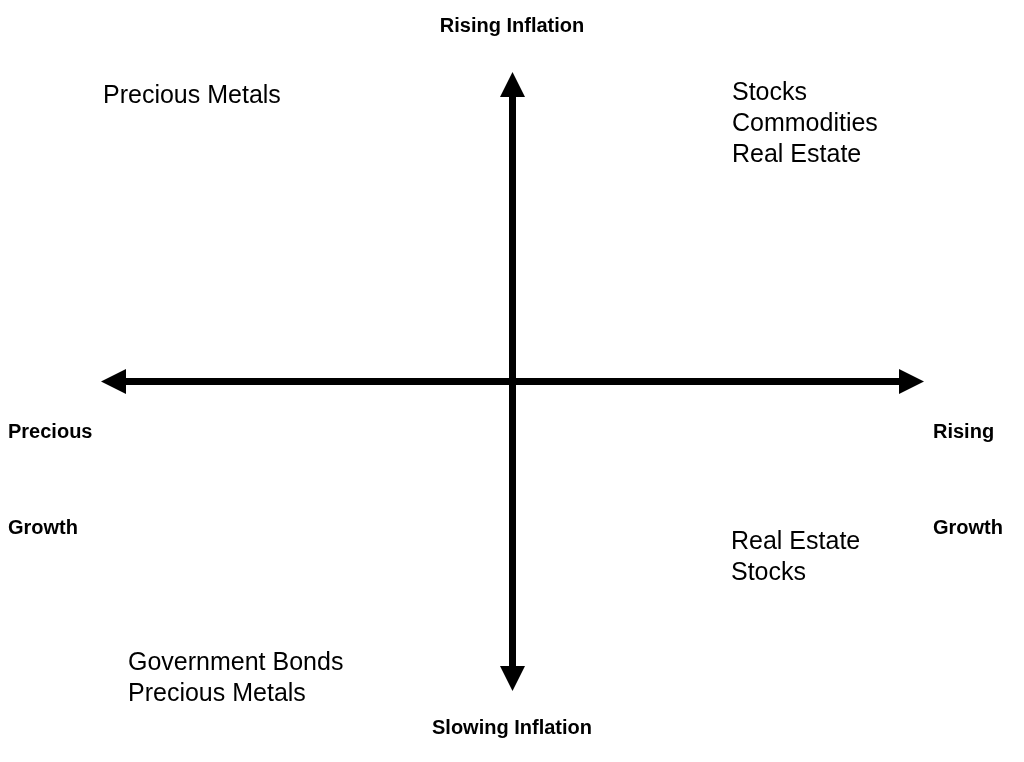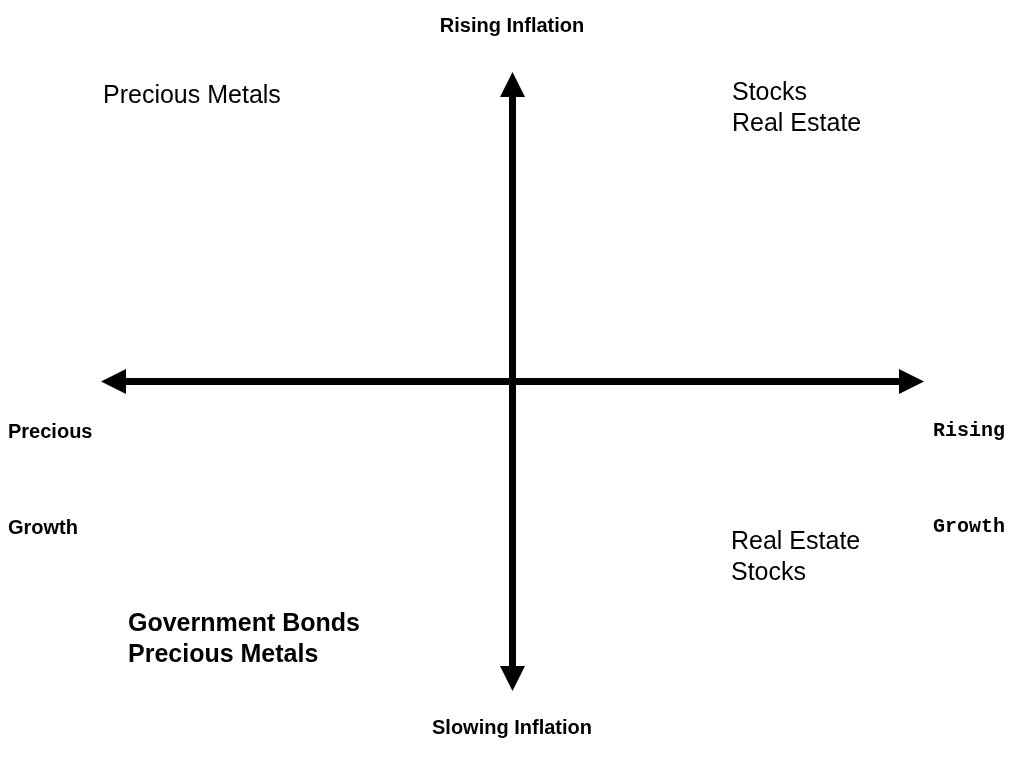--- a/index.html
+++ b/index.html
@@ -69,35 +69,36 @@
 
   <div class="label title" style="left:512px; top:13px;">Rising Inflation</div>
 
   <div class="label title" style="left:512px; top:715px;text-align:right;">Slowing Inflation</div>
 
   <div class="label axis-end-label" style="left:8px; top:351px;">
     <div>Precious</div>
     <div>Growth</div>
   </div>
 
-  <div class="label axis-end-label" style="left:933px; top:351px;font-family:Liberation Mono, monospace;">
+  <div class="label axis-end-label" style="left:933px; top:351px;">
     <div>Rising</div>
     <div>Growth</div>
   </div>
 
   <div class="qlist" style="left:103px; top:79px;">
     <div class="qitem">Precious Metals</div>
   </div>
 
   <div class="qlist" style="left:732px; top:76px;">
     <div class="qitem">Stocks</div>
+    <div class="qitem">Commodities</div>
     <div class="qitem">Real Estate</div>
   </div>
 
-  <div class="qlist" style="left:128px; top:607px;font-weight:bold;">
+  <div class="qlist" style="left:128px; top:646px;">
     <div class="qitem">Government Bonds</div>
     <div class="qitem">Precious Metals</div>
   </div>
 
   <div class="qlist" style="left:731px; top:525px;">
     <div class="qitem">Real Estate</div>
     <div class="qitem">Stocks</div>
   </div>
 
 </div>

